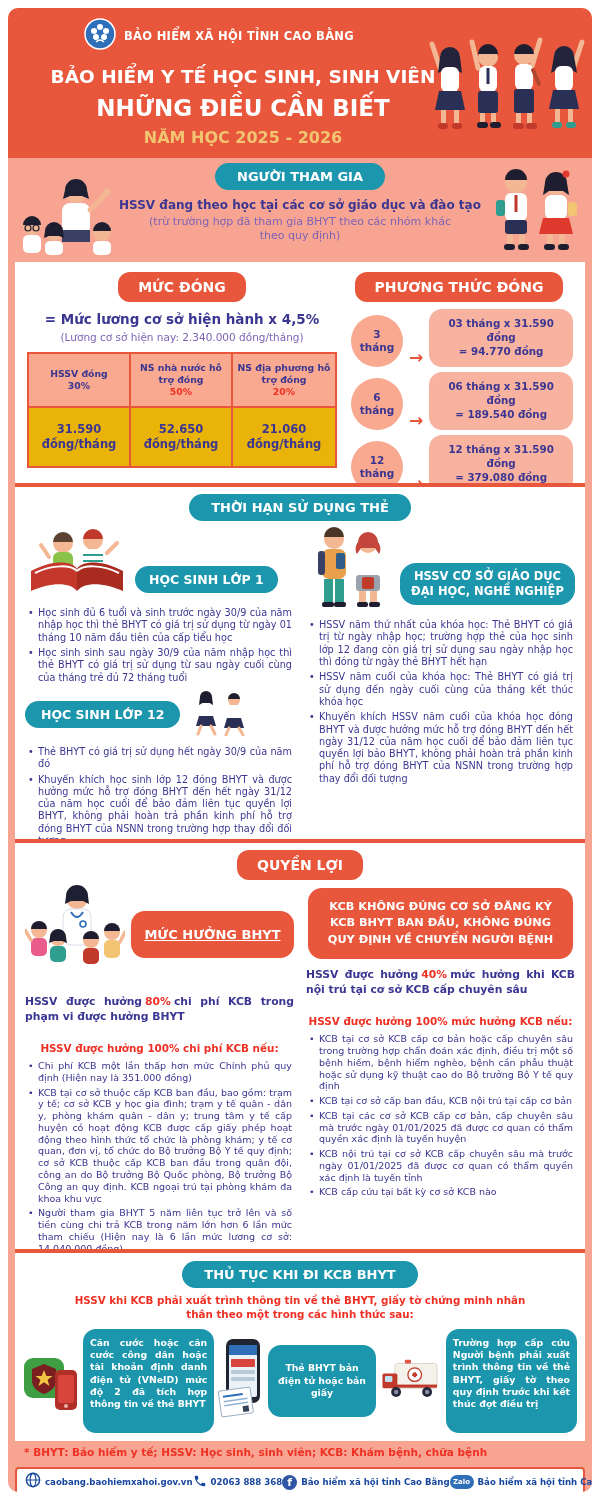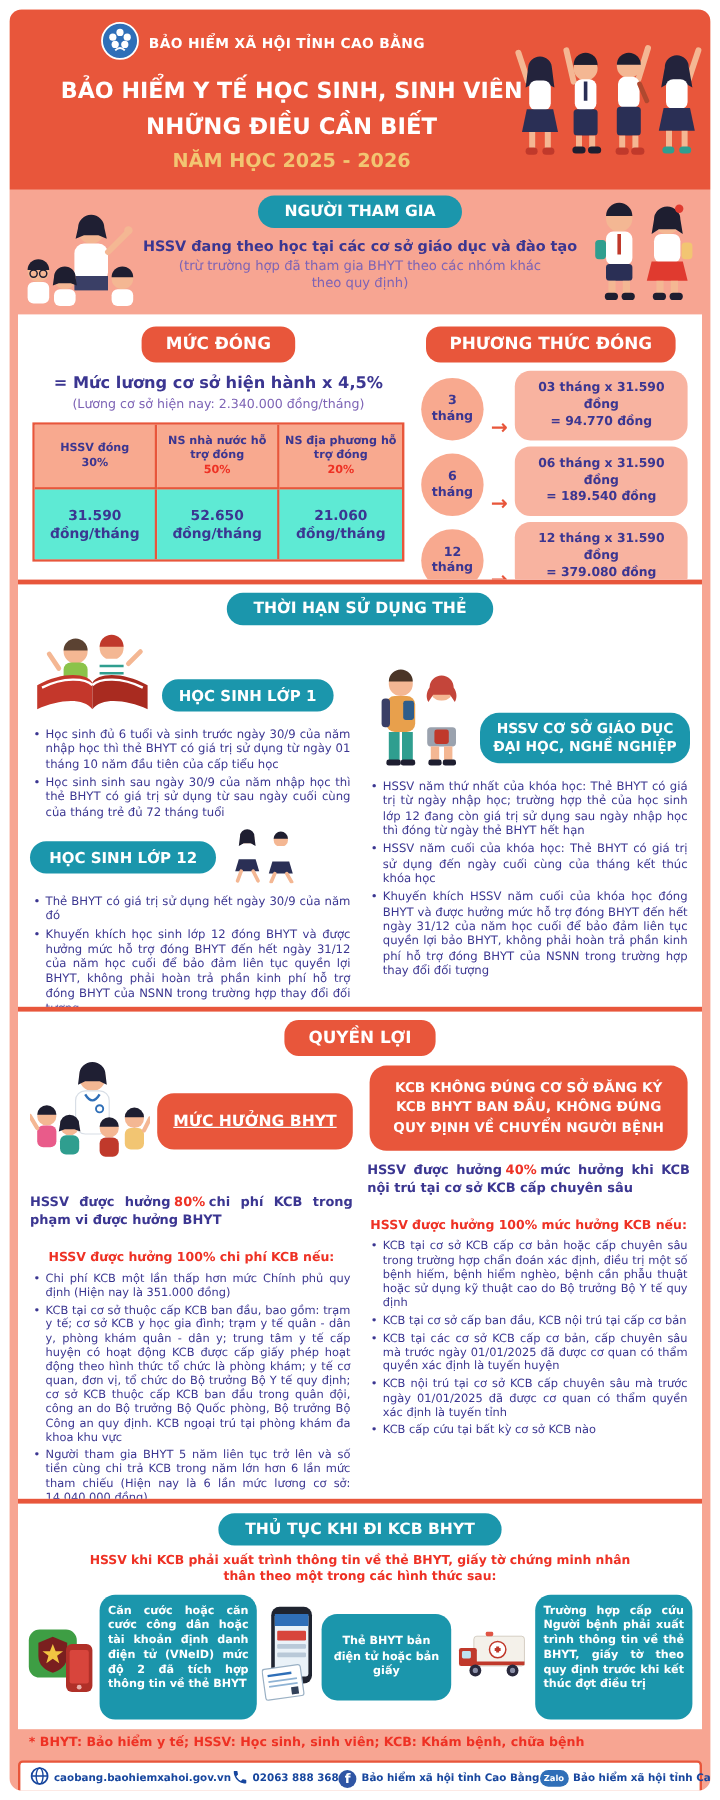--- a/index.html
+++ b/index.html
@@ -6,21 +6,21 @@
   body { font-family: "DejaVu Sans", "Liberation Sans", sans-serif; background: #fff; }
   .page { width: 480px; height: 1500px; background: #fff; padding: 8px; }
   .canvas { width: 584px; height: 1484px; background: #F7A592; border-radius: 10px; overflow: hidden; position: relative; }
 
   
   .hero { height: 150px; background: #E8563B; position: relative; border-radius: 8px 8px 0 0; padding-top: 8px; }
   .org-row { display: flex; align-items: center; gap: 8px; margin: 2px 0 0 76px; }
   .org-name { color: #fff; font-weight: bold; font-size: 11.5px; letter-spacing: .3px; }
   .hero-titles { width: 430px; margin-left: 20px; text-align: center; }
   .hero-t1 { margin-top: 12px; color: #fff; font-weight: bold; font-size: 18.5px; }
-  .hero-t2 { margin-top: 8px; color: #fff; font-weight: bold; font-size: 19px; }
+  .hero-t2 { margin-top: 8px; color: #fff; font-weight: bold; font-size: 23px; }
   .hero-year { margin-top: 7px; color: #F2C572; font-weight: bold; font-size: 16px; }
   .hero-illus { position: absolute; right: 4px; top: 20px; }
 
   
   .participants { height: 104px; text-align: center; position: relative; }
   .pill-teal { display: inline-block; background: #1B96AC; color: #fff; font-weight: bold; border-radius: 16px; padding: 6px 22px; font-size: 13px; }
   .participants .pill-teal { margin-top: 5px; }
   .part-line1 { margin: 8px auto 0; width: 380px; color: #3B3691; font-weight: bold; font-size: 12px; }
   .part-line2 { margin: 3px auto 0; width: 330px; color: #7D63B5; font-size: 11px; line-height: 1.3; }
   .part-illus-left { position: absolute; left: 6px; bottom: 2px; }
@@ -35,33 +35,33 @@
 
   
   .band-dong { height: 225px; display: flex; padding: 10px 8px 0 8px; }
   .dong-left { width: 318px; text-align: center; }
   .dong-right { flex: 1; text-align: center; }
   .formula { margin-top: 9px; color: #3B3691; font-weight: bold; font-size: 13.5px; }
   .base-note { margin-top: 4px; color: #7D63B5; font-size: 10.5px; }
   .ctable { margin: 9px 4px 0 4px; display: grid; grid-template-columns: 1fr 1fr 1fr; border: 2px solid #E8563B; }
   .ctable .th { background: #F8A98F; border-right: 2px solid #E8563B; border-bottom: 2px solid #E8563B; padding: 8px 3px; font-size: 9.3px; font-weight: bold; color: #3B3691; display: flex; flex-direction: column; justify-content: center; line-height: 1.3; min-height: 54px; }
   .ctable .th:nth-child(3) { border-right: none; }
-  .ctable .td { background: #5eead4; border-right: 2px solid #E8563B; padding: 14px 2px; font-size: 11.5px; font-weight: bold; color: #3B3691; line-height: 1.3; }
+  .ctable .td { background: #eab308; border-right: 2px solid #E8563B; padding: 14px 2px; font-size: 11.5px; font-weight: bold; color: #3B3691; line-height: 1.3; }
   .ctable .td:last-child { border-right: none; }
   .pct-red { color: #EE3124; }
   .pct-navy { color: #3B3691; }
   .pay-rows { margin-top: 8px; padding: 0 4px 0 10px; }
   .pay-row { display: flex; align-items: flex-end; gap: 6px; height: 57px; margin-bottom: 6px; }
   .pay-circle { width: 52px; height: 52px; border-radius: 50%; background: #F8A98F; color: #3B3691; font-weight: bold; font-size: 10.5px; display: flex; align-items: center; justify-content: center; text-align: center; line-height: 1.2; padding: 4px; flex: none; }
   .pay-arrow::before { content: "→"; color: #E8563B; font-weight: bold; font-size: 17px; }
   .pay-box { flex: 1; background: #F8B3A0; border-radius: 13px; padding: 8px 5px; color: #3B3691; font-weight: bold; font-size: 10.3px; line-height: 1.35; }
 
   
   .band-validity { height: 356px; padding-top: 7px; text-align: center; }
-  .validity-cols { display: flex; gap: 12px; padding: 0 10px; text-align: left; margin-top: 2px; align-items: center; }
+  .validity-cols { display: flex; gap: 12px; padding: 0 10px; text-align: left; margin-top: 2px; }
   .vcol { width: 50%; }
   .vhead-row { display: flex; align-items: flex-end; gap: 6px; }
   .vhead-row .pill-teal { font-size: 12.5px; padding: 6px 14px; margin-bottom: 8px; }
   .pill-college { font-size: 11.5px !important; line-height: 1.3; padding: 6px 10px !important; text-align: center; flex: 1; margin-bottom: 14px; }
   .l12-row { display: flex; align-items: center; gap: 8px; margin-top: 6px; }
   ul.bullets { margin-top: 6px; padding: 0 2px 0 13px; list-style: none; }
   ul.bullets li { position: relative; color: #3B3691; font-size: 9.7px; line-height: 1.27; text-align: justify; margin-bottom: 3px; }
   ul.bullets li::before { content: "•"; position: absolute; left: -10px; color: #3B3691; }
 
   

